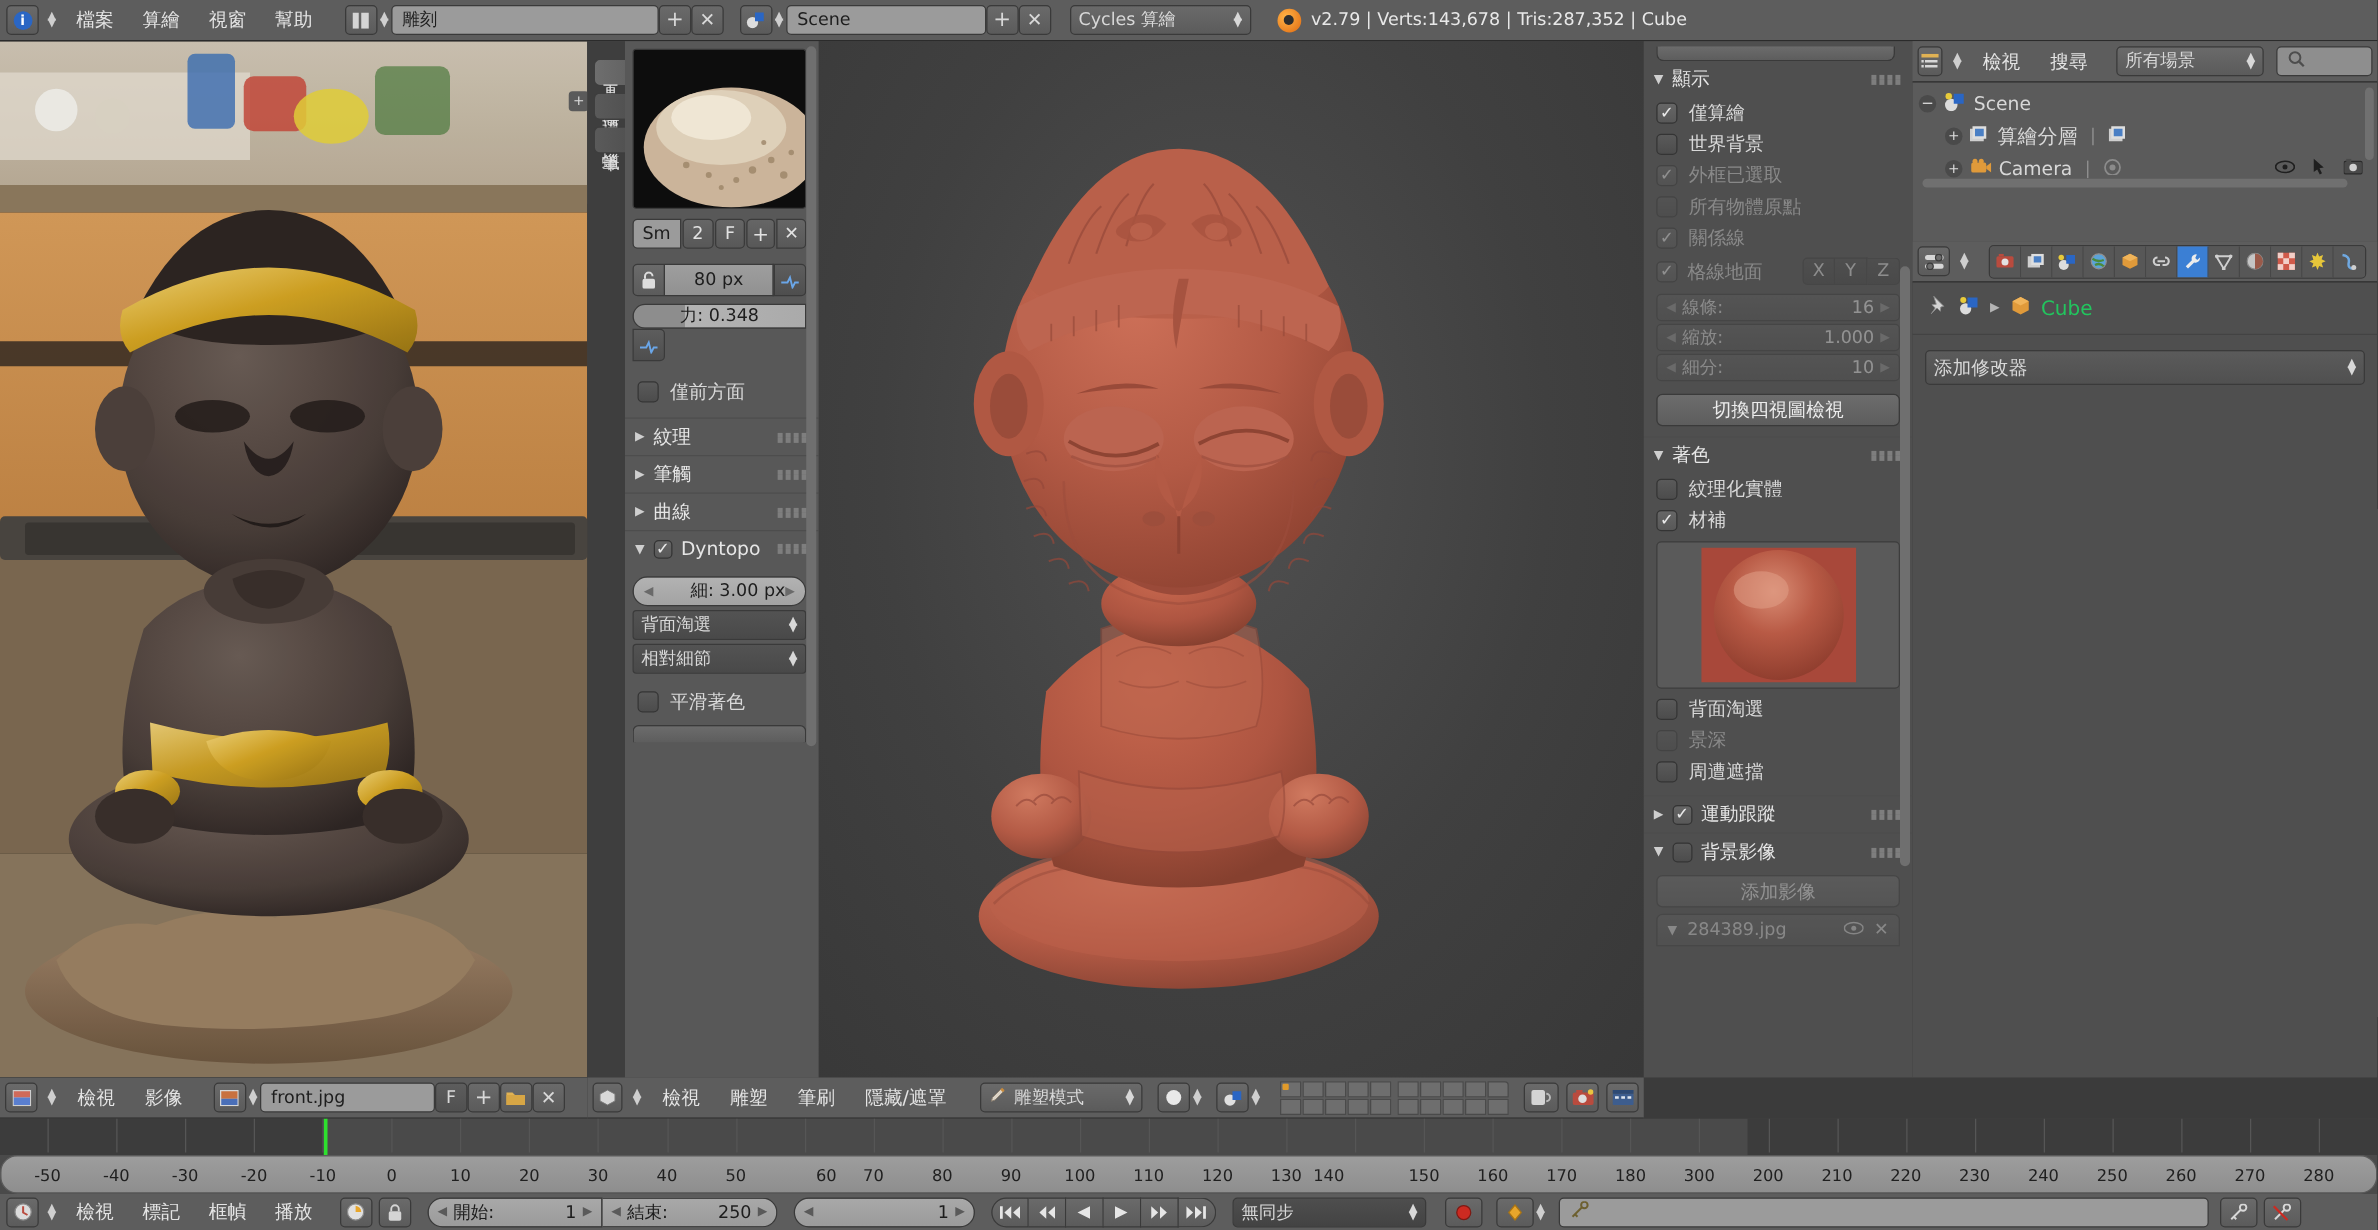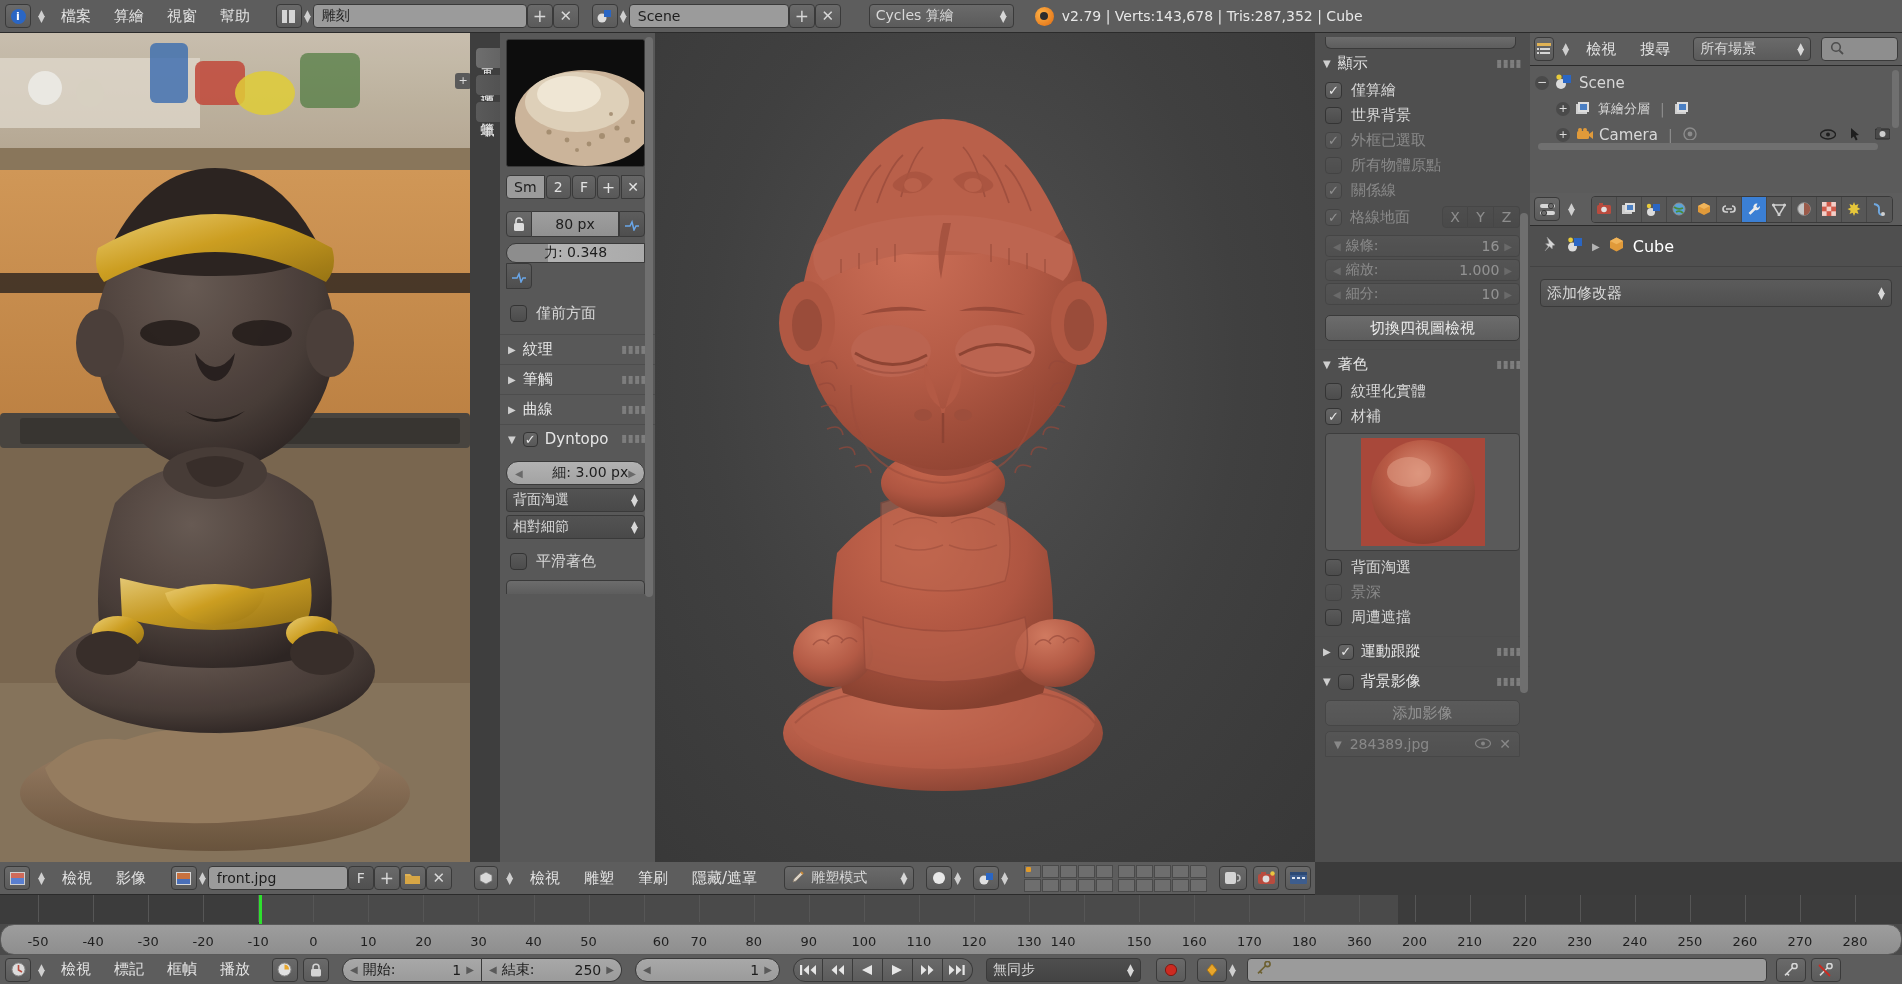--- a/index.html
+++ b/index.html
@@ -174,21 +174,21 @@
       </div>
       <div class="spin">
           <i>▲</i>
           <i>▼</i>
         </div>
       <div class="txtfield" style="width:160px;">Scene</div>
       <div class="icon-btn" style="font-size:17px;">+</div>
       <div class="icon-btn" style="font-size:15px;">✕</div>
     </div>
 
-    <div class="dd" style="margin-left:23px;width:145px;">
+    <div class="dd" style="margin-left:10px;width:145px;">
       <span>Cycles 算繪</span>
       <span class="arrows">
           <i>▲</i>
           <i>▼</i>
         </span>
     </div>
 
     <div style="display:flex;align-items:center;gap:8px;margin-left:16px;">
       <span style="display:inline-block;width:19px;height:19px;border-radius:50%;background:radial-gradient(circle at 35% 35%,#ffb347,#e06a10);position:relative;">
         <span style="position:absolute;left:5px;top:5px;width:8px;height:8px;border-radius:50%;background:#2d2d2d;"></span>
@@ -854,21 +854,21 @@
       </div>
       <div style="display:flex;align-items:center;height:26px;padding-left:26px;gap:6px;">
         <span style="width:14px;height:14px;border-radius:50%;background:#4a4a4a;color:#ddd;font-size:11px;line-height:13px;text-align:center;">+</span>
         <span>
           <svg width="16" height="14">
               <rect x="0" y="3" width="11" height="10" fill="#cfcfcf"></rect>
               <rect x="2" y="1" width="11" height="10" fill="#dedede"></rect>
               <rect x="4" y="3" width="7" height="6" fill="#4a7fc4"></rect>
             </svg>
         </span>
-        <span style="font-size:13px;">算繪分層</span>
+        <span style="font-size:16px;">算繪分層</span>
         <span style="color:#8e8e8e;margin:0 4px;">|</span>
         <span>
           <svg width="16" height="14">
               <rect x="0" y="3" width="11" height="10" fill="#cfcfcf"></rect>
               <rect x="2" y="1" width="11" height="10" fill="#dedede"></rect>
               <rect x="4" y="3" width="7" height="6" fill="#4a7fc4"></rect>
             </svg>
         </span>
       </div>
       <div style="display:flex;align-items:center;height:26px;padding-left:26px;gap:6px;">
@@ -1032,21 +1032,21 @@
             <circle cx="3.6" cy="3" r="2.4" fill="#e8cb3a"></circle>
           </svg>
       </span>
       <span style="font-size:10px;color:#b4b4b4;">▶</span>
       <span>
         <svg width="17" height="17">
             <path d="M8.5 1.5l6.5 3.4v7.2L8.5 15.5 2 12.1V4.9z" fill="#e09a3a"></path>
             <path d="M8.5 1.5L15 4.9l-6.5 3.4L2 4.9z" fill="#f0b45a"></path>
           </svg>
       </span>
-      <span style="font-size:16px;color:#ffffff;">Cube</span>
+      <span style="font-size:16px;color:#22c55e;">Cube</span>
     </div>
 
     <div class="dd" style="margin:12px 10px 0 10px;height:28px;background:linear-gradient(#5b5b5b,#505050);border-radius:4px;">
       <span style="font-size:15px;">添加修改器</span>
       <span class="arrows">
           <i>▲</i>
           <i>▼</i>
         </span>
     </div>
   </div>
@@ -1074,21 +1074,21 @@
         <div class="tick-lbl" style="left: 808.848px;">90</div>
         <div class="tick-lbl" style="left: 863.909px;">100</div>
         <div class="tick-lbl" style="left: 918.97px;">110</div>
         <div class="tick-lbl" style="left: 974.03px;">120</div>
         <div class="tick-lbl" style="left: 1029.09px;">130</div>
         <div class="tick-lbl" style="left: 1063px;">140</div>
         <div class="tick-lbl" style="left: 1139.21px;">150</div>
         <div class="tick-lbl" style="left: 1194.27px;">160</div>
         <div class="tick-lbl" style="left: 1249.33px;">170</div>
         <div class="tick-lbl" style="left: 1304.39px;">180</div>
-        <div class="tick-lbl" style="left: 1359.45px;">360</div>
+        <div class="tick-lbl" style="left: 1359.45px;">300</div>
         <div class="tick-lbl" style="left: 1414.52px;">200</div>
         <div class="tick-lbl" style="left: 1469.58px;">210</div>
         <div class="tick-lbl" style="left: 1524.64px;">220</div>
         <div class="tick-lbl" style="left: 1579.7px;">230</div>
         <div class="tick-lbl" style="left: 1634.76px;">240</div>
         <div class="tick-lbl" style="left: 1689.82px;">250</div>
         <div class="tick-lbl" style="left: 1744.88px;">260</div>
         <div class="tick-lbl" style="left: 1799.94px;">270</div>
         <div class="tick-lbl" style="left: 1855px;">280</div>
       </div>

